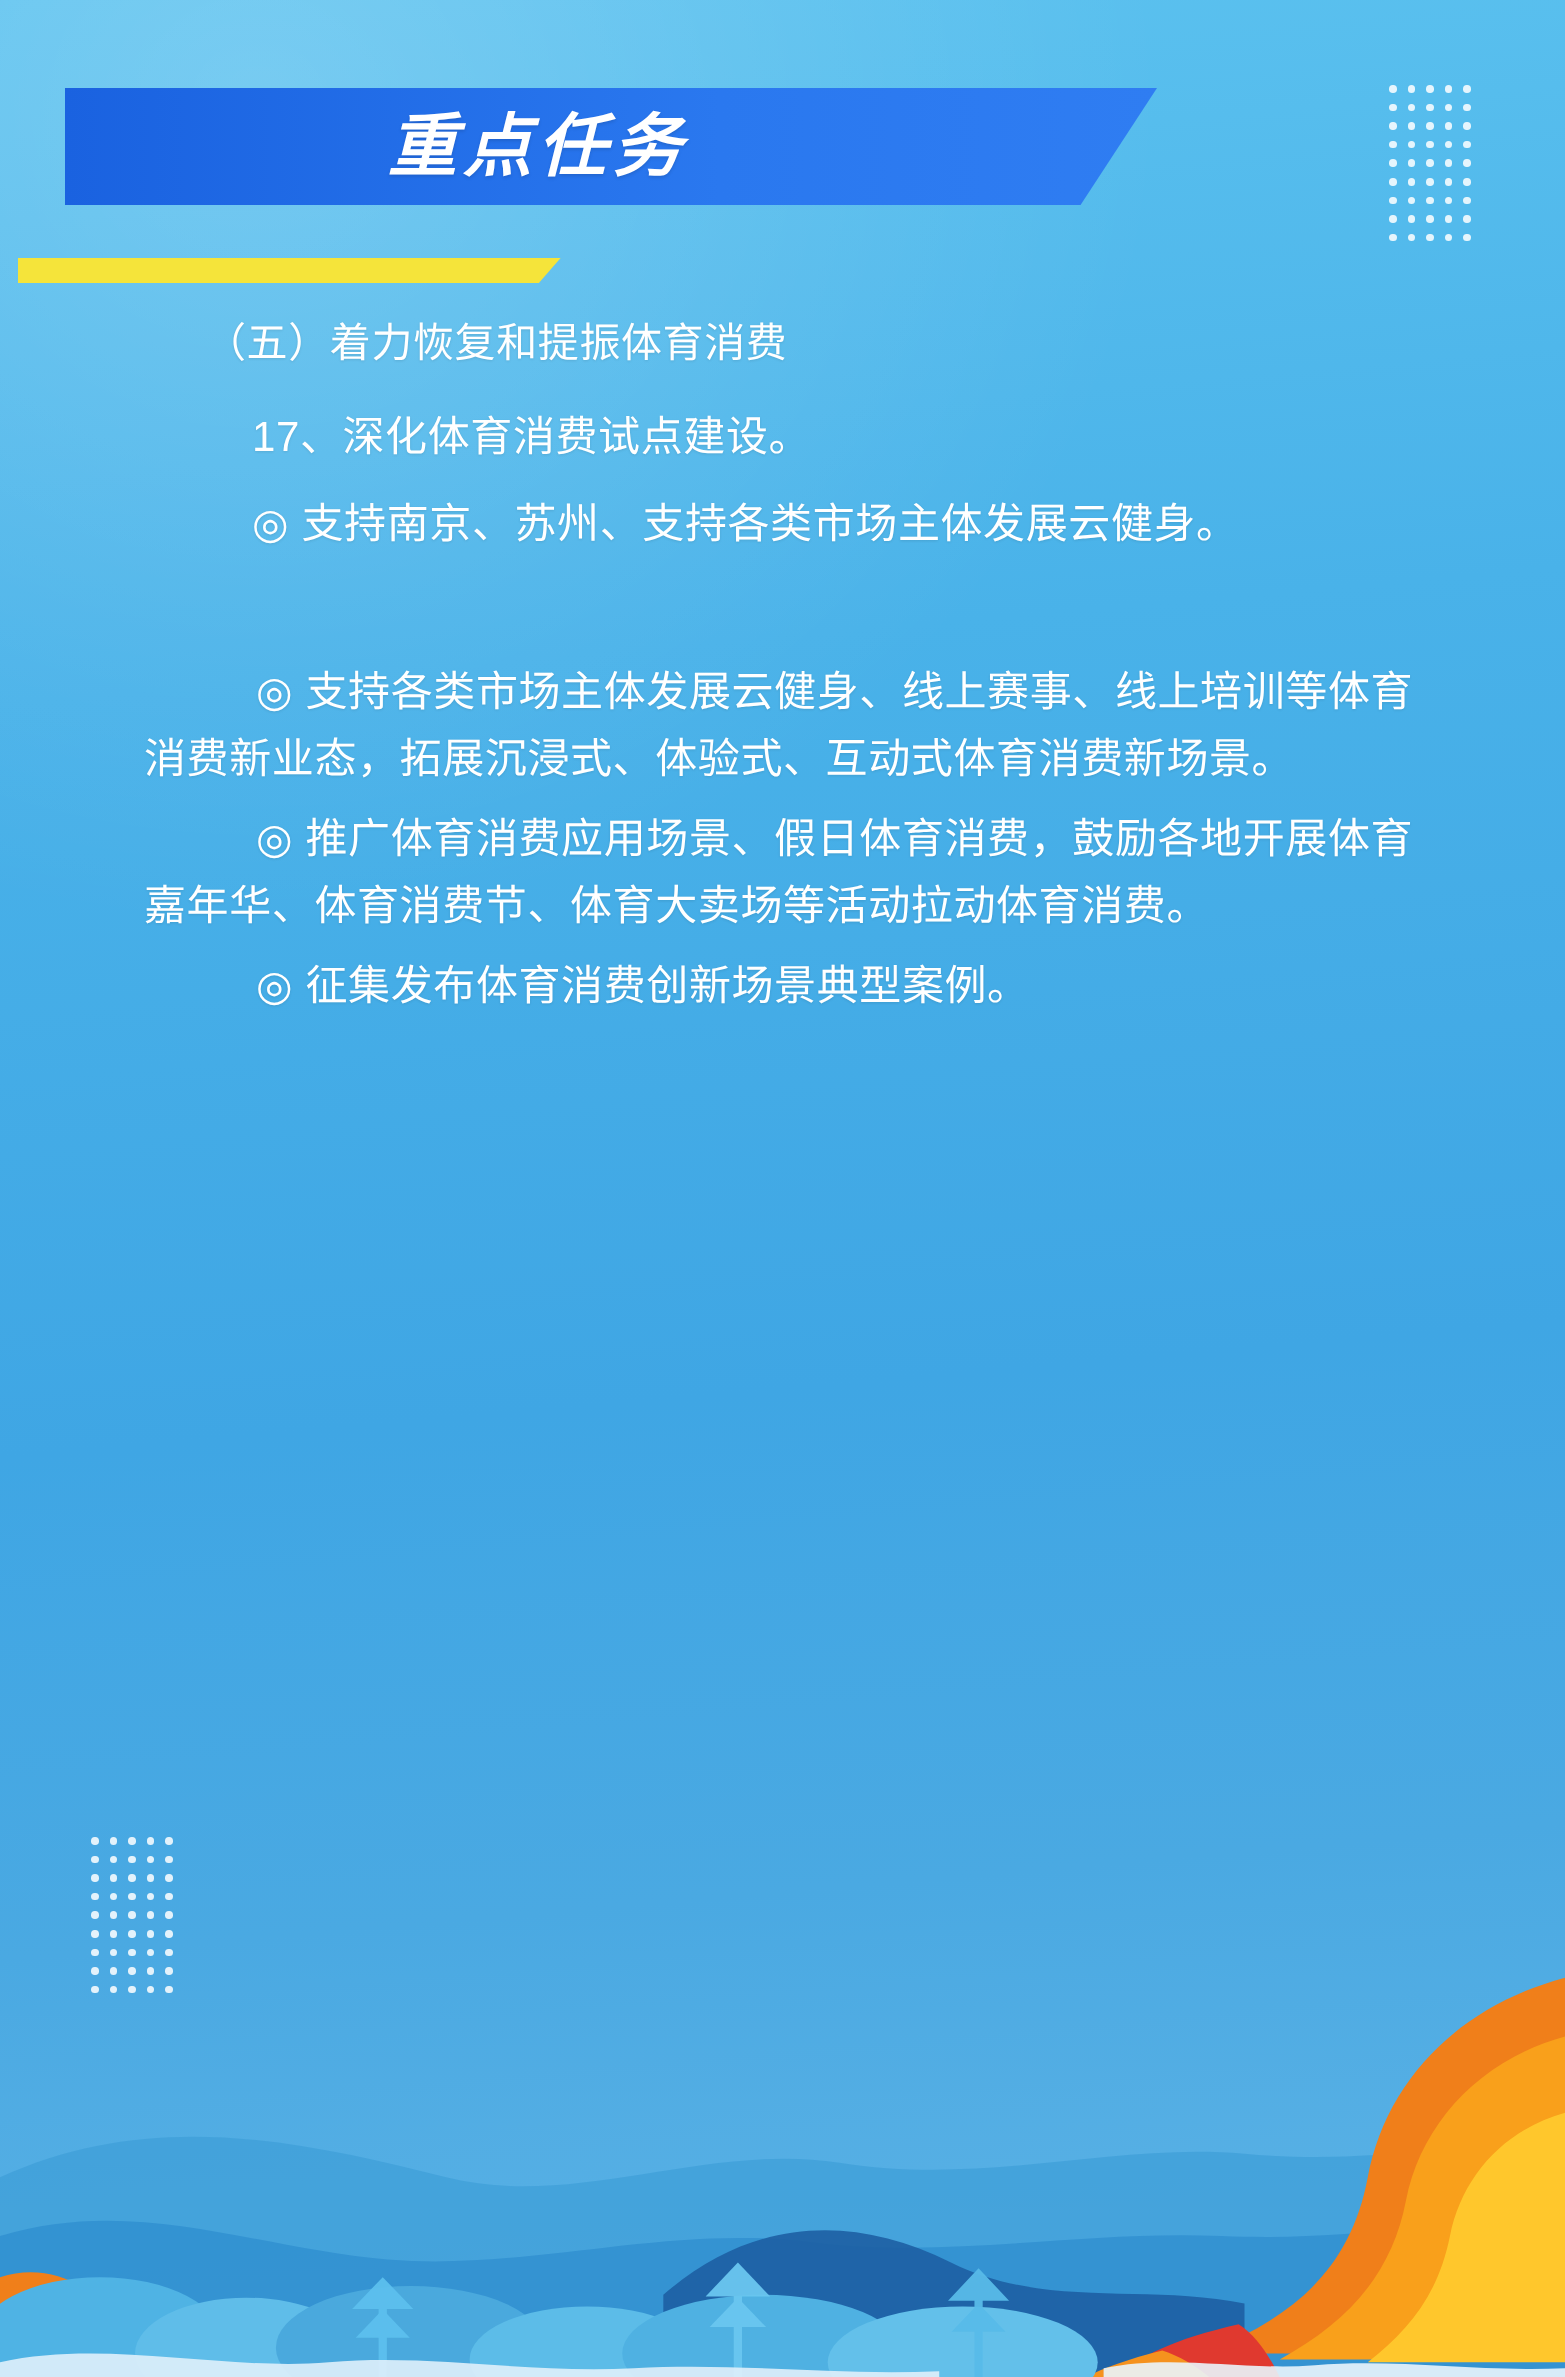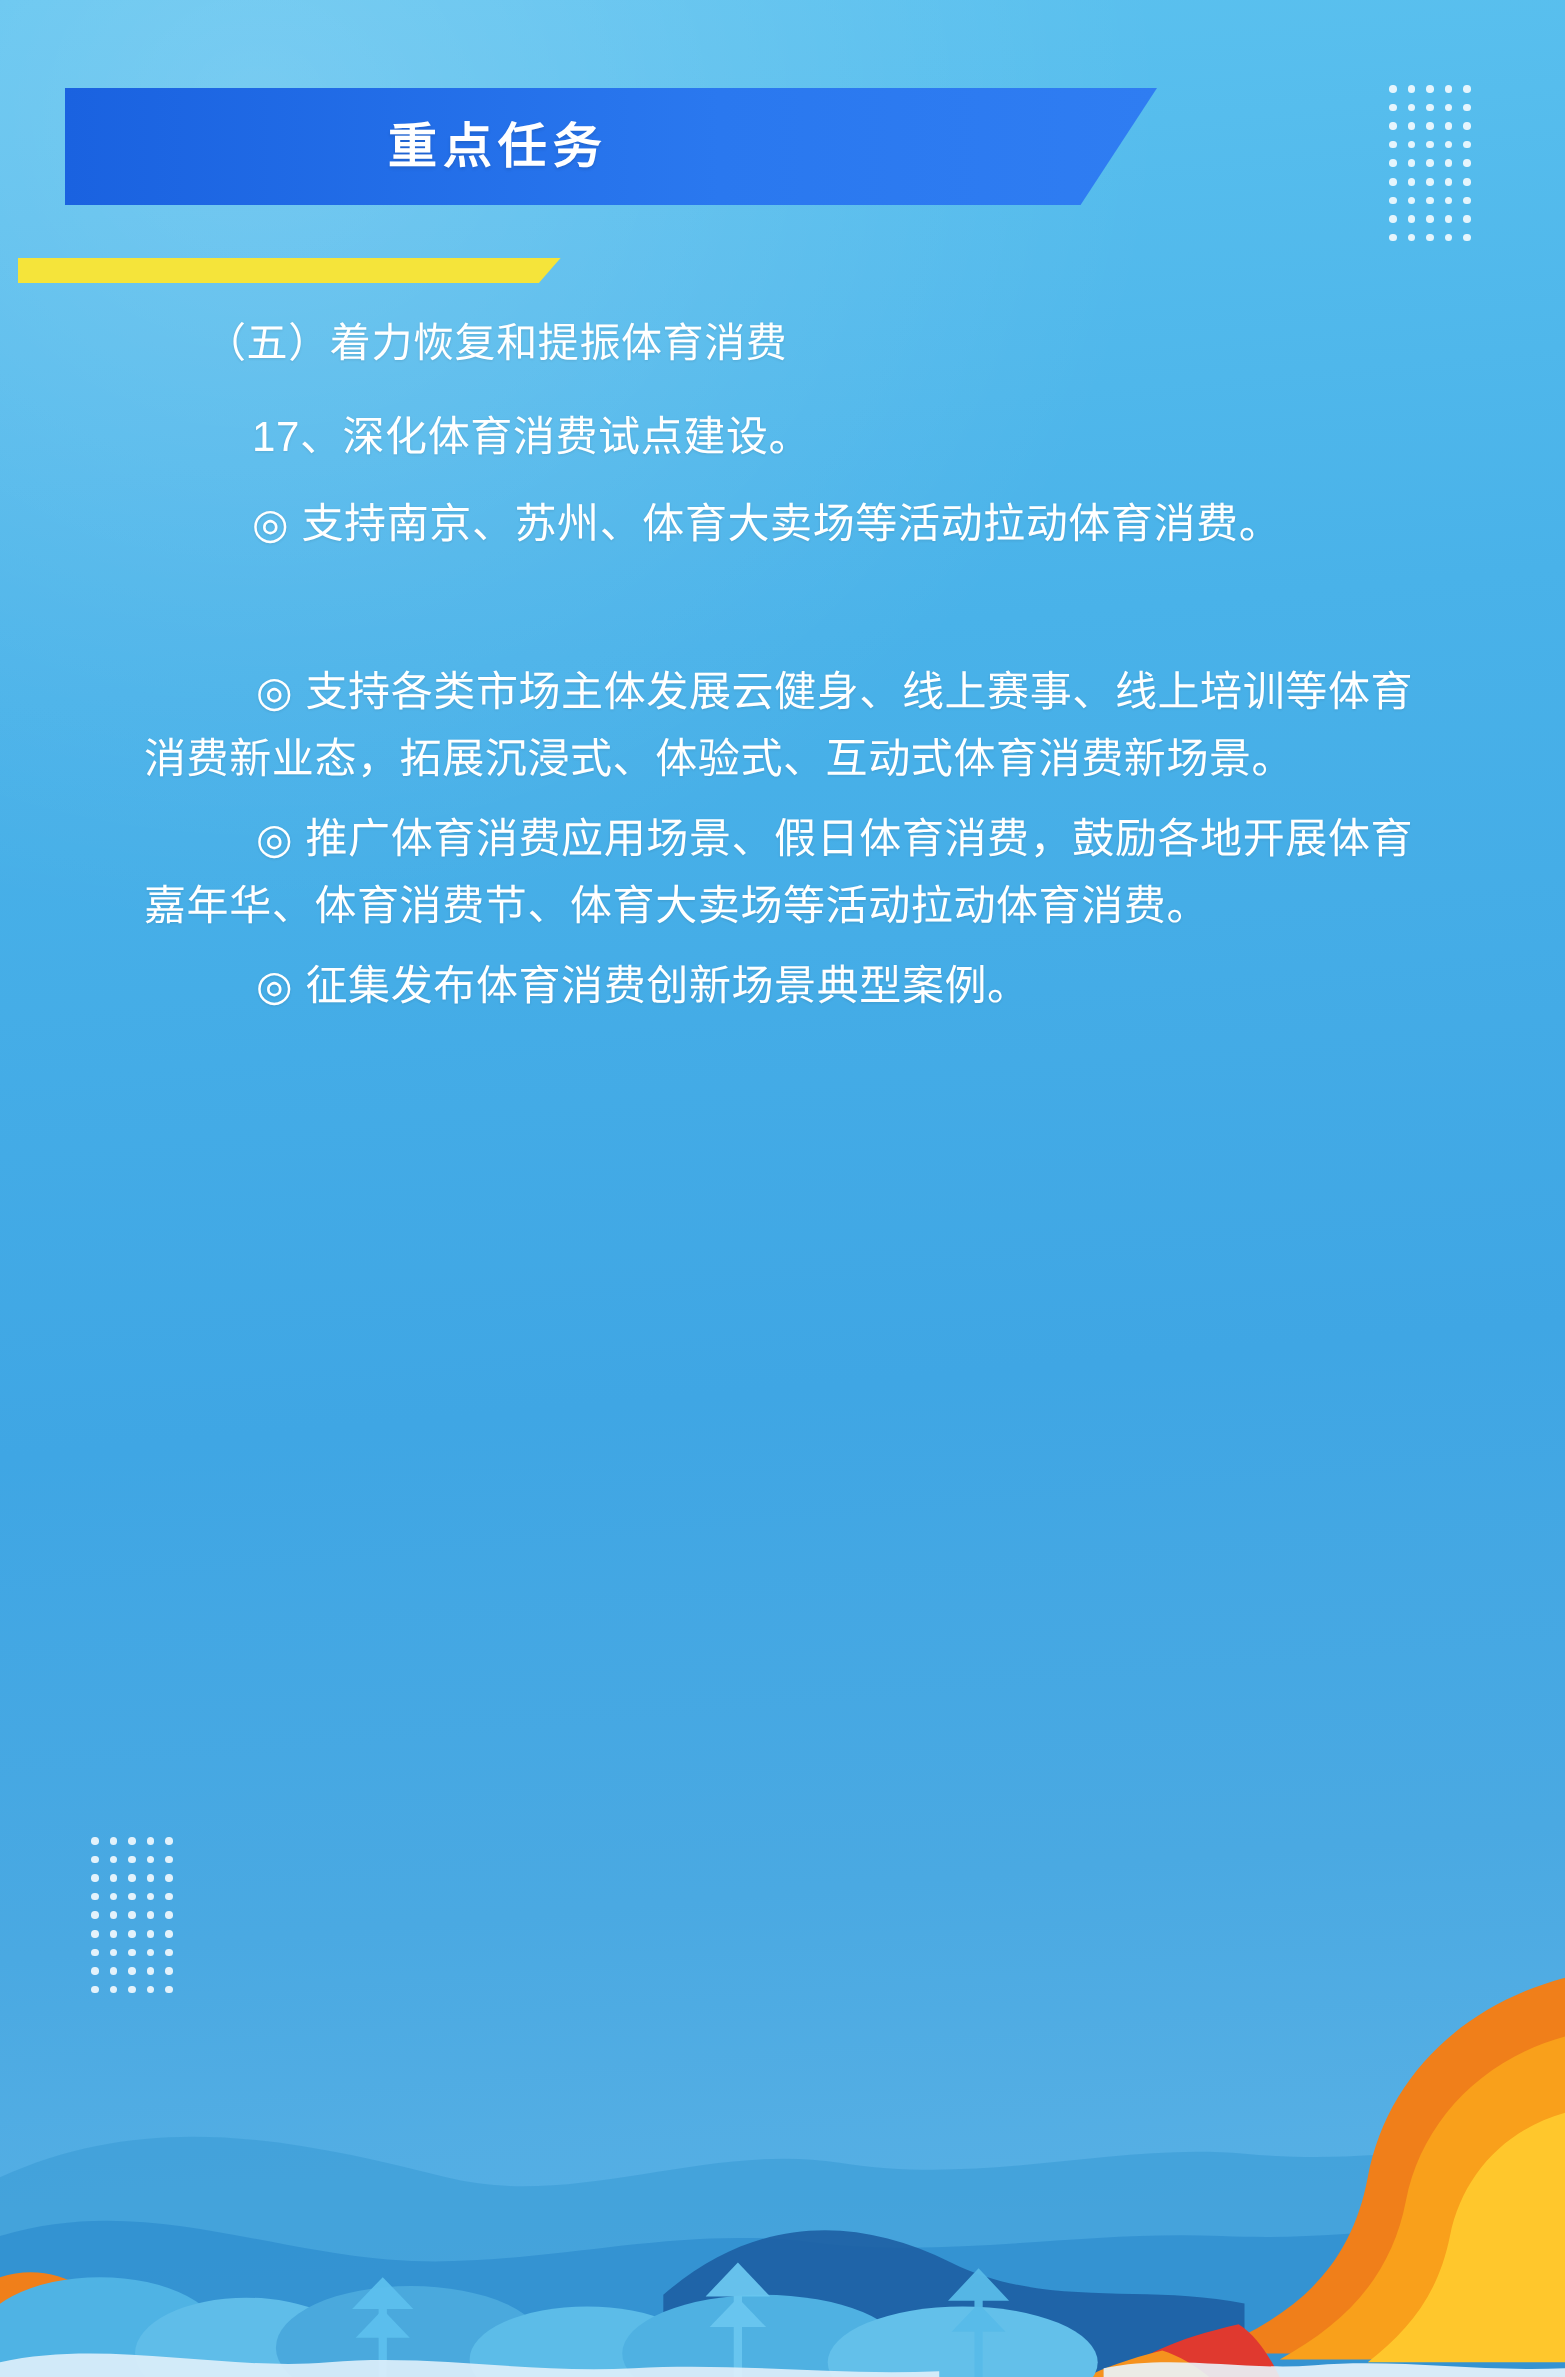--- a/index.html
+++ b/index.html
@@ -50,26 +50,27 @@
     width: 1092px;
     height: 117px;
     background: #1f6fe8;
     background: linear-gradient(90deg, #1a62e0 0%, #2a78ef 60%, #2f7df2 100%);
     clip-path: polygon(0 0, 100% 0, 93% 100%, 0 100%);
     display: flex;
     align-items: center;
   }
   .header-title {
     color: #ffffff;
-    font-size: 49px;
+    font-size: 69px;
     font-weight: bold;
     letter-spacing: 5.9px;
     margin-left: 323px;
     line-height: 1;
     text-shadow: 0 1.8px 3.5px rgba(0,0,0,0.12);
+    font-style: italic;
   }
   .header-underline {
     position: absolute;
     left: 17.6px;
     top: 258px;
     width: 543px;
     height: 25px;
     background: #f5e43a;
     clip-path: polygon(0 0, 100% 0, 96% 100%, 0 100%);
   }
@@ -263,21 +264,21 @@
       <i></i>
       <i></i>
       <i></i>
   </div>
 
   <div class="content">
 
     <p class="para section">（五）着力恢复和提振体育消费</p>
 
     <p class="para numbered">17、深化体育消费试点建设。</p>
-    <p class="para bullet">◎ 支持南京、苏州、体育大卖场等活动拉动体育消费。</p>
+    <p class="para bullet">◎ 支持南京、苏州、支持各类市场主体发展云健身。</p>
 
     <div class="gap-block"></div>
 
     <p class="para bullet-wrap">◎ 支持各类市场主体发展云健身、线上赛事、线上培训等体育消费新业态，拓展沉浸式、体验式、互动式体育消费新场景。</p>
     <p class="para bullet-wrap">◎ 推广体育消费应用场景、假日体育消费，鼓励各地开展体育嘉年华、体育消费节、体育大卖场等活动拉动体育消费。</p>
     <p class="para bullet-wrap">◎ 征集发布体育消费创新场景典型案例。</p>
 
   </div>
 
   <div class="scenery">

